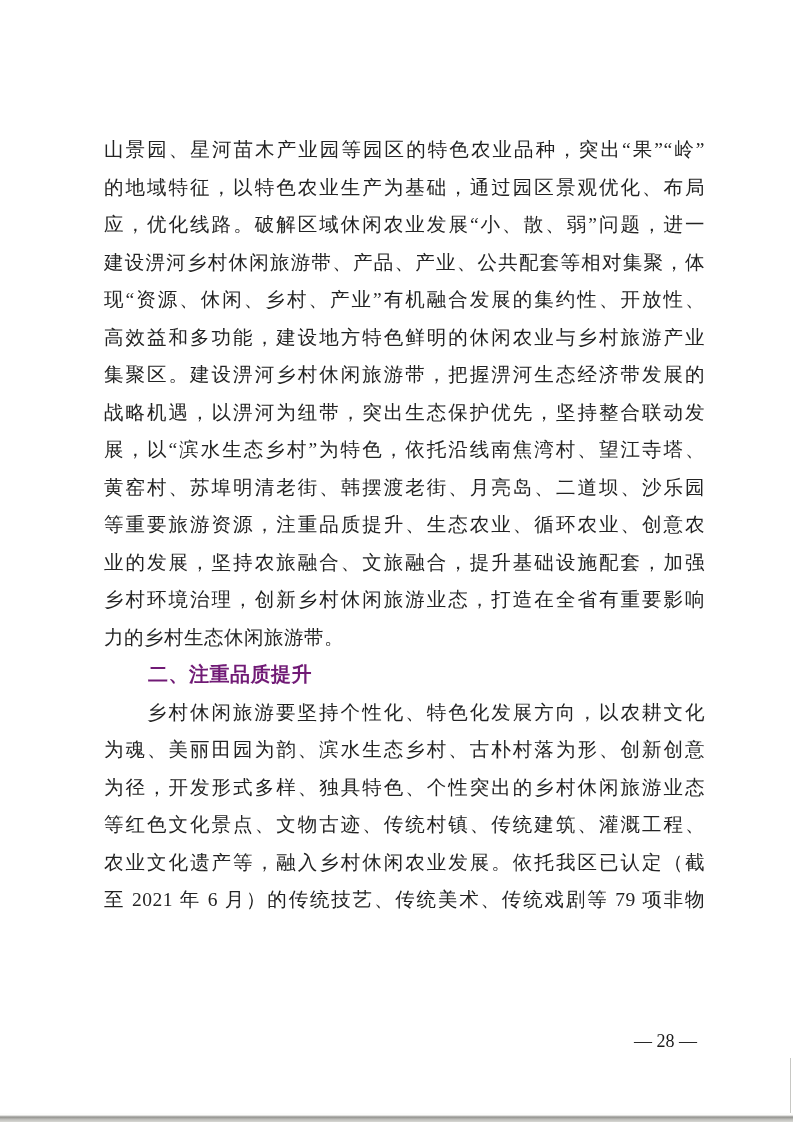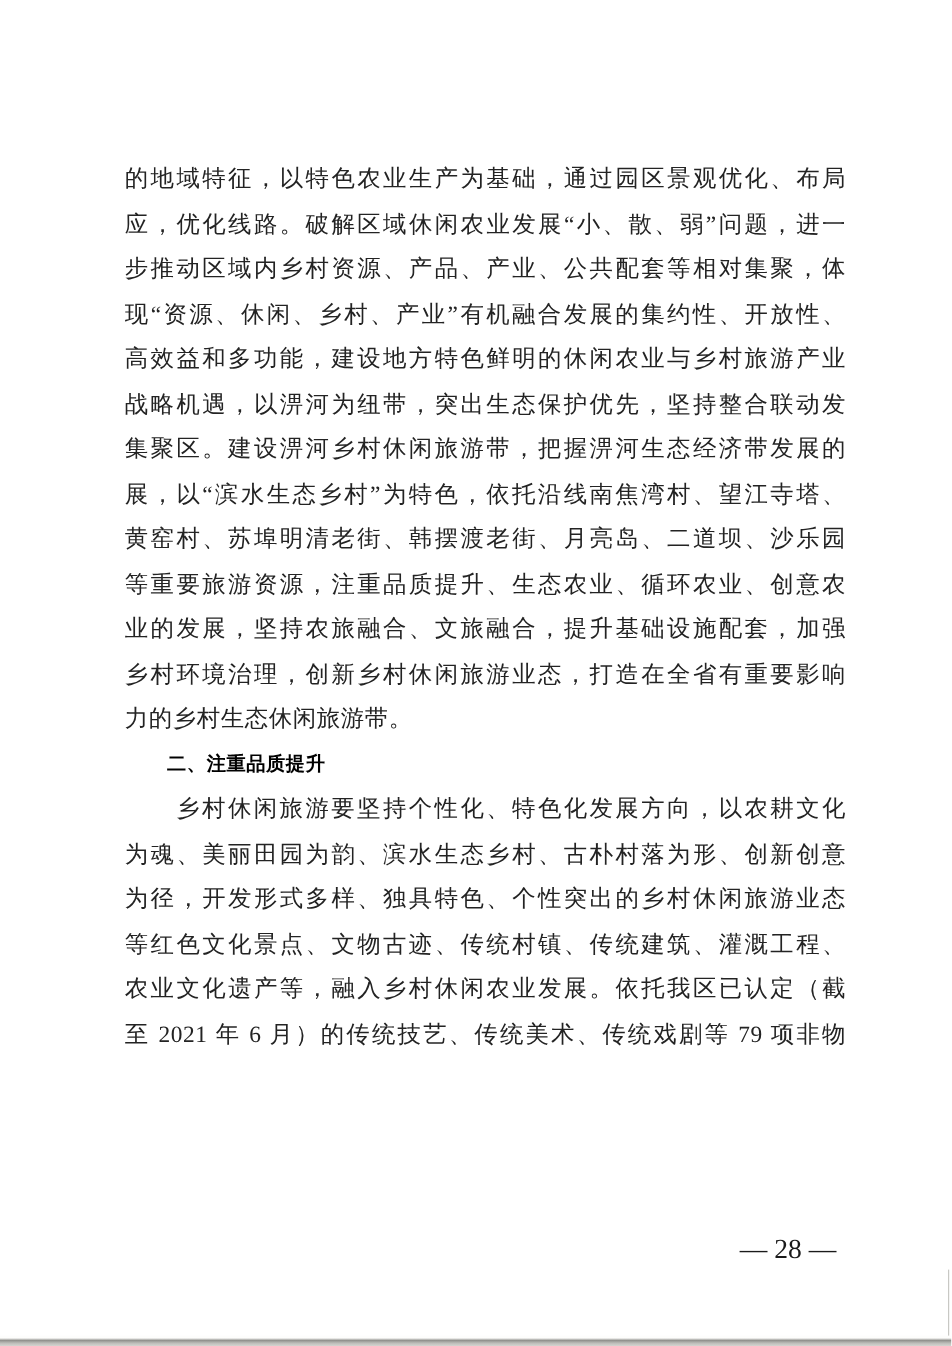--- a/index.html
+++ b/index.html
@@ -37,28 +37,28 @@
     text-align-last: left;
   }
   .ln.indent {
     text-indent: 2.2em;
   }
   .ln.heading {
     font-family: "Liberation Sans", "DejaVu Sans", sans-serif;
     font-weight: bold;
     text-align: left;
     text-align-last: left;
-    font-size: 16px;
-    color: #000000;
+    font-size: 20px;
+    color: #701a75;
   }
   .page-number {
     position: absolute;
     top: 1024px;
     right: 96px;
-    font-size: 23px;
+    font-size: 18px;
     line-height: 34px;
     color: #1a1a1a;
     font-family: "Liberation Serif", "DejaVu Serif", serif;
   }
   .scan-bottom-edge {
     position: absolute;
     left: 0;
     right: 0;
     bottom: 0;
     height: 9px;
@@ -77,27 +77,28 @@
     height: 58px;
     background: #c8c8c4;
   }
 </style>
 </head>
 <body>
 
 <div class="page">
 
   <div class="text-block">
+    <div class="ln">山景园、星河苗木产业园等园区的特色农业品种，突出“果”“岭”</div>
     <div class="ln">的地域特征，以特色农业生产为基础，通过园区景观优化、布局</div>
     <div class="ln">应，优化线路。破解区域休闲农业发展“小、散、弱”问题，进一</div>
-    <div class="ln">步推动区域内乡村资源、产品、产业、公共配套等相对集聚，体</div>
+    <div class="ln">建设淠河乡村休闲旅游带、产品、产业、公共配套等相对集聚，体</div>
     <div class="ln">现“资源、休闲、乡村、产业”有机融合发展的集约性、开放性、</div>
     <div class="ln">高效益和多功能，建设地方特色鲜明的休闲农业与乡村旅游产业</div>
+    <div class="ln">集聚区。建设淠河乡村休闲旅游带，把握淠河生态经济带发展的</div>
     <div class="ln">战略机遇，以淠河为纽带，突出生态保护优先，坚持整合联动发</div>
-    <div class="ln">集聚区。建设淠河乡村休闲旅游带，把握淠河生态经济带发展的</div>
     <div class="ln">展，以“滨水生态乡村”为特色，依托沿线南焦湾村、望江寺塔、</div>
     <div class="ln">黄窑村、苏埠明清老街、韩摆渡老街、月亮岛、二道坝、沙乐园</div>
     <div class="ln">等重要旅游资源，注重品质提升、生态农业、循环农业、创意农</div>
     <div class="ln">业的发展，坚持农旅融合、文旅融合，提升基础设施配套，加强</div>
     <div class="ln">乡村环境治理，创新乡村休闲旅游业态，打造在全省有重要影响</div>
     <div class="ln lastline">力的乡村生态休闲旅游带。</div>
 
     <div class="ln heading indent">二、注重品质提升</div>
 
     <div class="ln indent">乡村休闲旅游要坚持个性化、特色化发展方向，以农耕文化</div>

